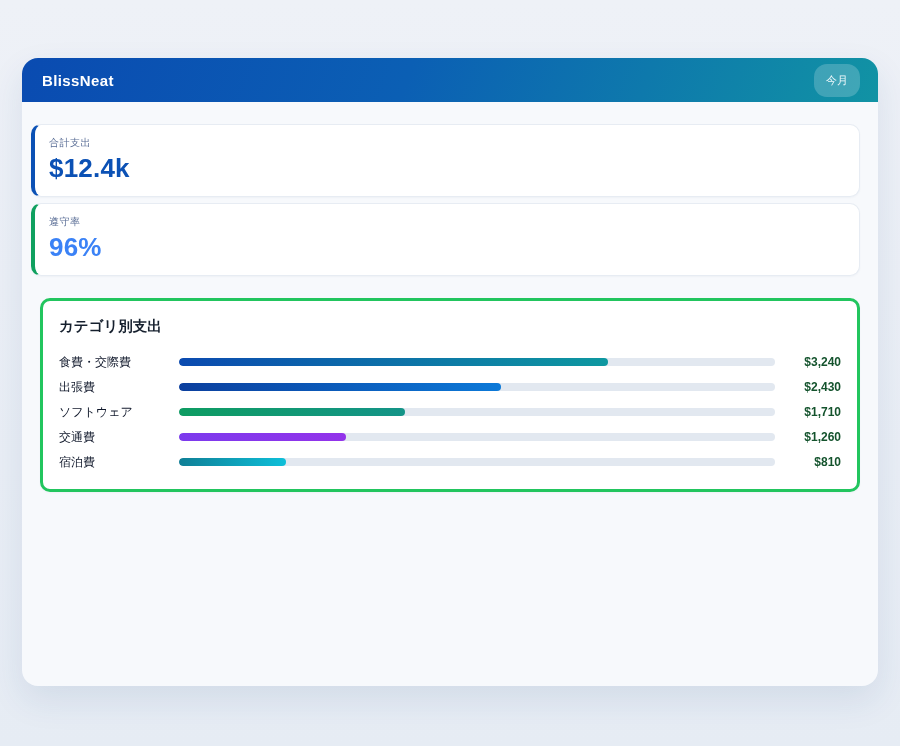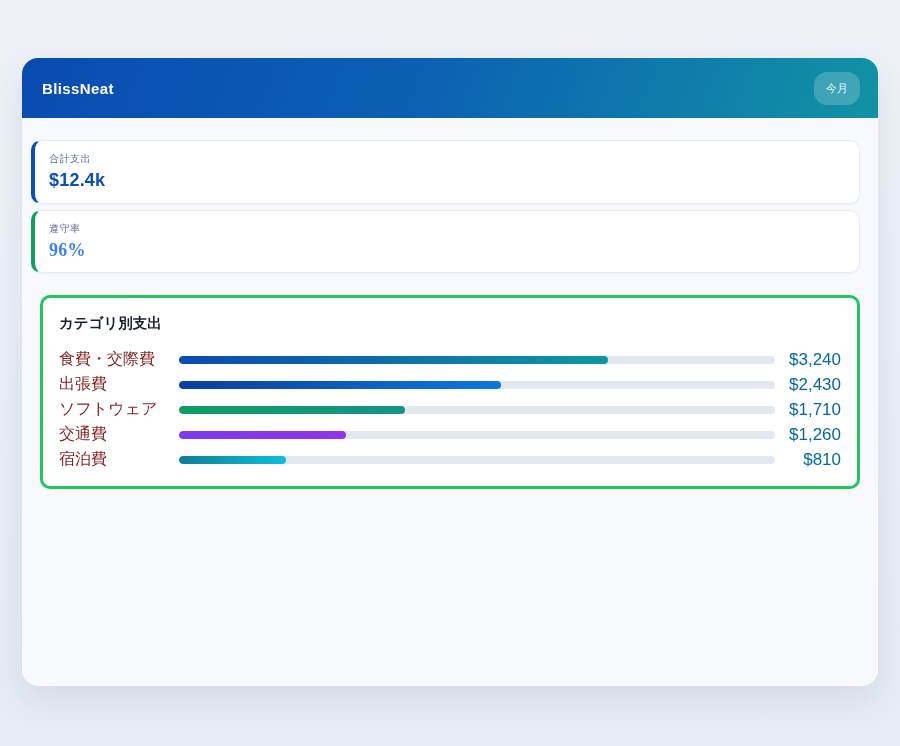--- a/index.html
+++ b/index.html
@@ -12,21 +12,21 @@
   }
   .panel {
     position: absolute;
     left: 22px; top: 58px;
     width: 856px; height: 628px;
     background: #f7f9fc;
     border-radius: 16px;
     box-shadow: 0 14px 34px rgba(30, 64, 130, 0.10);
   }
   .header {
-    height: 60px;
+    height: 44px;
     border-radius: 16px 16px 0 0;
     background: linear-gradient(110deg, #0a4bb1 0%, #0b5fb4 45%, #1193a4 100%);
     display: flex;
     align-items: center;
     justify-content: space-between;
     padding: 0 18px 0 20px;
   }
   .app-title {
     color: #ffffff;
     font-size: 15px;
@@ -55,21 +55,21 @@
     margin-bottom: 6px;
     box-shadow: 0 1px 2px rgba(20, 50, 110, 0.04);
   }
   .stat-label {
     font-size: 10px;
     color: #5a6e96;
     letter-spacing: 0.5px;
     margin-bottom: 4px;
   }
   .stat-value {
-    font-size: 18px;
+    font-size: 26px;
     font-weight: bold;
     letter-spacing: 0.2px;
     line-height: 1.15;
   }
   .stat-sub {
     font-size: 11px;
     color: #94a1b5;
     margin-top: 3px;
   }
   .category-card {
@@ -86,54 +86,54 @@
     color: #16202e;
     margin-bottom: 14px;
   }
   .cat-row {
     display: grid;
     grid-template-columns: 120px 1fr 66px;
     align-items: center;
     height: 25px;
   }
   .cat-label {
-    font-size: 16px;
-    color: #7f1d1d;
+    font-size: 12px;
+    color: #0f172a;
   }
   .bar-track {
     height: 8px;
     border-radius: 4px;
     overflow: hidden;
   }
   .bar-fill {
     height: 100%;
     border-radius: 4px;
   }
   .cat-value {
-    font-size: 17px;
-    font-weight: normal;
-    color: #0369a1;
+    font-size: 12px;
+    font-weight: bold;
+    color: #14532d;
     text-align: right;
   }
 </style>
 </head>
 <body>
 
 <div class="panel">
   <div class="header">
     <div class="app-title">BlissNeat</div>
     <div class="badge">今月</div>
   </div>
 
   <div class="stats" id="stats-container">
       <div class="stat-card" style="border-left-color: rgb(11, 81, 181);">
         <div class="stat-label">合計支出</div>
         <div class="stat-value" style="color: rgb(11, 81, 181);">$12.4k</div>
       </div>
-      <div class="stat-card" style="border-left-color: rgb(15, 160, 95); font-family: Liberation Serif, serif;">
+      <div class="stat-card" style="border-left-color: rgb(15, 160, 95);">
         <div class="stat-label">遵守率</div>
         <div class="stat-value" style="color: #3b82f6;">96%</div>
       </div>
     </div>
 
   <div class="category-card">
     <div class="card-title">カテゴリ別支出</div>
     <div id="category-rows">
         <div class="cat-row">
           <div class="cat-label">食費・交際費</div>

